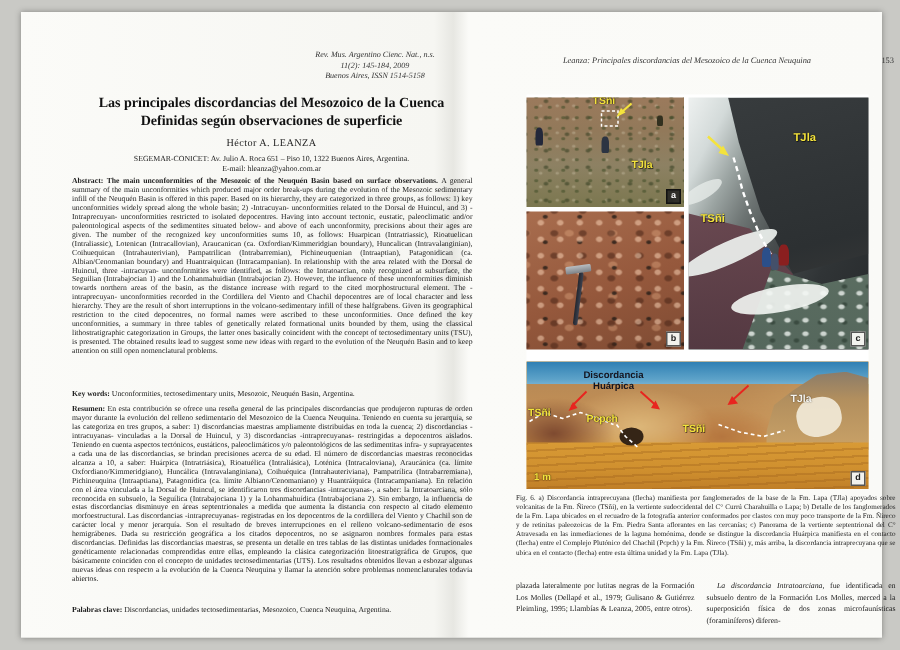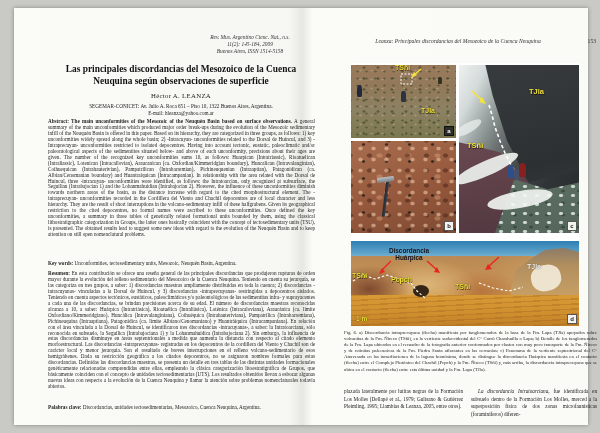--- a/index.html
+++ b/index.html
@@ -161,21 +161,21 @@
 <body>
 
 <div class="spread">
 
   <div class="journal-ref">
     <div>Rev. Mus. Argentino Cienc. Nat., n.s.</div>
     <div>11(2): 145-184, 2009</div>
     <div>Buenos Aires, ISSN 1514-5158</div>
   </div>
 
-  <h1 class="page-title" style="margin:0;">Las principales discordancias del Mesozoico de la Cuenca Neuquina según observaciones de superficie</h1>
+  <h1 class="page-title" style="margin:0;">Las principales discordancias del Mesozoico de la Cuenca Definidas según observaciones de superficie</h1>
 
   <div class="author">Héctor A. LEANZA</div>
 
   <div class="affiliation">
     <div>SEGEMAR-CONICET: Av. Julio A. Roca 651 – Piso 10, 1322 Buenos Aires, Argentina.</div>
     <div>E-mail: hleanza@yahoo.com.ar</div>
   </div>
 
   <p class="abstract" style="margin:0;">
     <b class="runin">Abstract: The main unconformities of the Mesozoic of the Neuquén Basin based on surface observations.</b>

